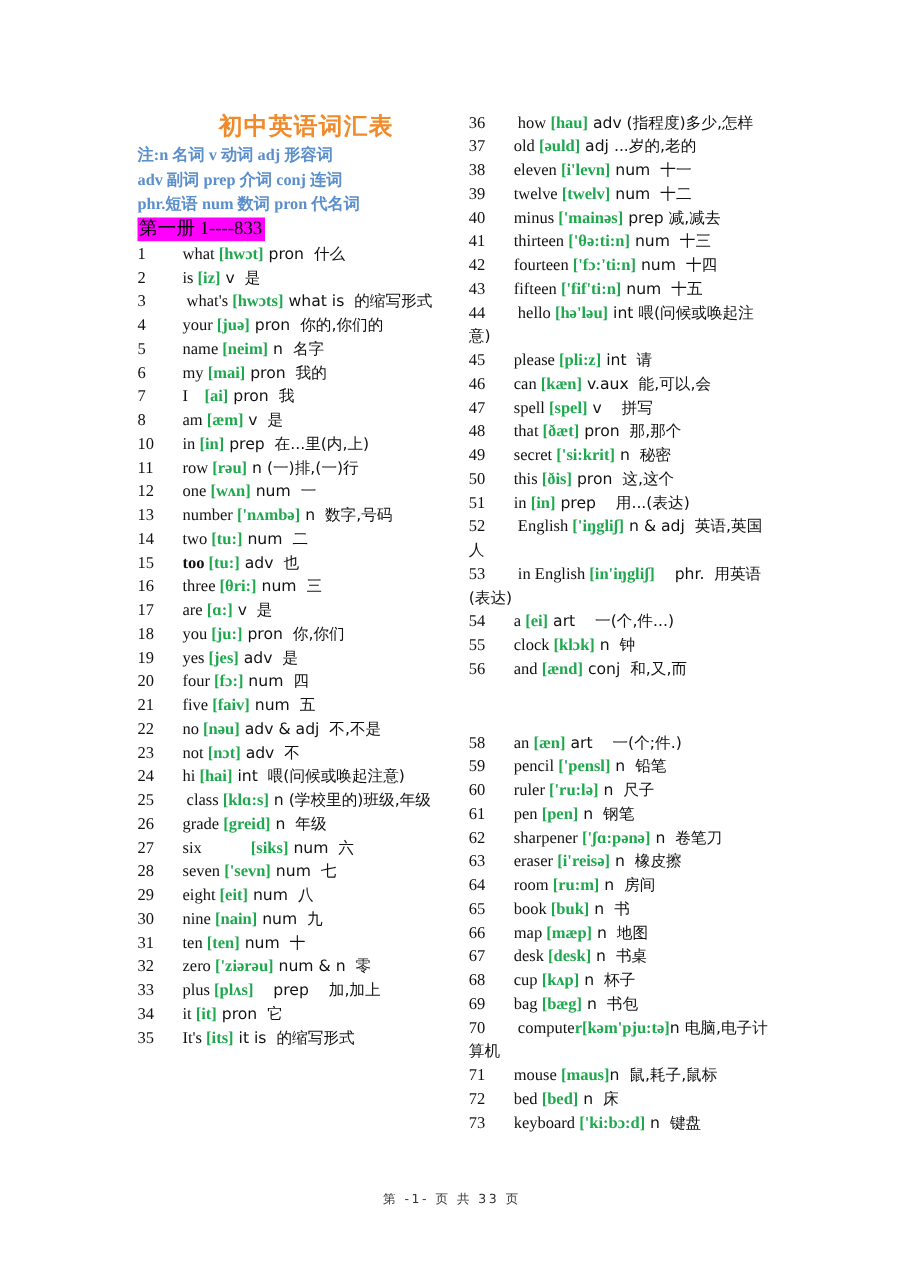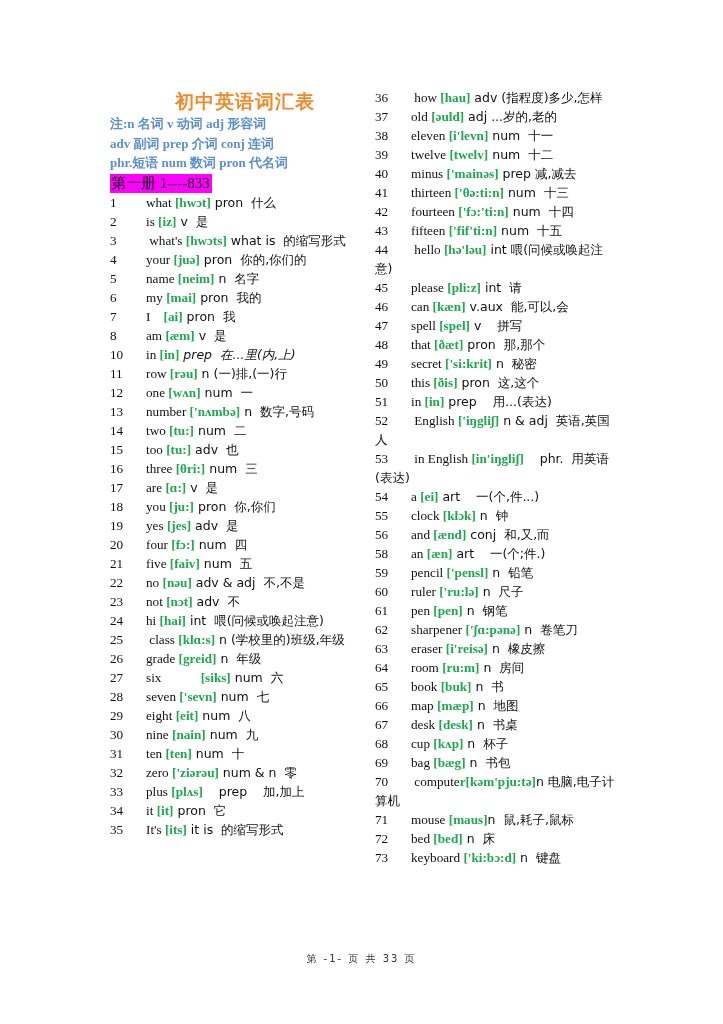--- a/index.html
+++ b/index.html
@@ -36,26 +36,26 @@
     <div><span class="vol">第一册  1----833</span></div>
     <div id="left-entries">
         <div class="entry"><span class="num" style="white-space: pre-wrap;">1</span><span class="word" style="white-space: pre-wrap;">what </span><span class="ph" style="white-space: pre-wrap;">[hwɔt]</span><span class="cn" style="white-space: pre-wrap;"> pron  什么</span></div>
         <div class="entry"><span class="num" style="white-space: pre-wrap;">2</span><span class="word" style="white-space: pre-wrap;">is </span><span class="ph" style="white-space: pre-wrap;">[iz]</span><span class="cn" style="white-space: pre-wrap;"> v  是</span></div>
         <div class="entry"><span class="num" style="white-space: pre-wrap;">3</span><span class="word" style="white-space: pre-wrap;"> what's </span><span class="ph" style="white-space: pre-wrap;">[hwɔts]</span><span class="cn" style="white-space: pre-wrap;"> what is  的缩写形式</span></div>
         <div class="entry"><span class="num" style="white-space: pre-wrap;">4</span><span class="word" style="white-space: pre-wrap;">your </span><span class="ph" style="white-space: pre-wrap;">[juə]</span><span class="cn" style="white-space: pre-wrap;"> pron  你的,你们的</span></div>
         <div class="entry"><span class="num" style="white-space: pre-wrap;">5</span><span class="word" style="white-space: pre-wrap;">name </span><span class="ph" style="white-space: pre-wrap;">[neim]</span><span class="cn" style="white-space: pre-wrap;"> n  名字</span></div>
         <div class="entry"><span class="num" style="white-space: pre-wrap;">6</span><span class="word" style="white-space: pre-wrap;">my </span><span class="ph" style="white-space: pre-wrap;">[mai]</span><span class="cn" style="white-space: pre-wrap; margin-top: 12px;"> pron  我的</span></div>
         <div class="entry"><span class="num" style="white-space: pre-wrap;">7</span><span class="word" style="white-space: pre-wrap;">I    </span><span class="ph" style="white-space: pre-wrap;">[ai]</span><span class="cn" style="white-space: pre-wrap;"> pron  我</span></div>
         <div class="entry"><span class="num" style="white-space: pre-wrap;">8</span><span class="word" style="white-space: pre-wrap;">am </span><span class="ph" style="white-space: pre-wrap;">[æm]</span><span class="cn" style="white-space: pre-wrap;"> v  是</span></div>
-        <div class="entry"><span class="num" style="white-space: pre-wrap;">10</span><span class="word" style="white-space: pre-wrap;">in </span><span class="ph" style="white-space: pre-wrap;">[in]</span><span class="cn" style="white-space: pre-wrap; font-style: italic;"> prep  在...里(内,上)</span></div>
+        <div class="entry"><span class="num" style="white-space: pre-wrap;">10</span><span class="word" style="white-space: pre-wrap;">in </span><span class="ph" style="white-space: pre-wrap;">[in]</span><span class="cn" style="white-space: pre-wrap;"> prep  在...里(内,上)</span></div>
         <div class="entry"><span class="num" style="white-space: pre-wrap;">11</span><span class="word" style="white-space: pre-wrap;">row </span><span class="ph" style="white-space: pre-wrap;">[rəu]</span><span class="cn" style="white-space: pre-wrap;"> n (一)排,(一)行</span></div>
         <div class="entry"><span class="num" style="white-space: pre-wrap;">12</span><span class="word" style="white-space: pre-wrap;">one </span><span class="ph" style="white-space: pre-wrap;">[wʌn]</span><span class="cn" style="white-space: pre-wrap;"> num  一</span></div>
         <div class="entry"><span class="num" style="white-space: pre-wrap;">13</span><span class="word" style="white-space: pre-wrap;">number </span><span class="ph" style="white-space: pre-wrap;">['nʌmbə]</span><span class="cn" style="white-space: pre-wrap;"> n  数字,号码</span></div>
         <div class="entry"><span class="num" style="white-space: pre-wrap;">14</span><span class="word" style="white-space: pre-wrap;">two </span><span class="ph" style="white-space: pre-wrap;">[tu:]</span><span class="cn" style="white-space: pre-wrap;"> num  二</span></div>
-        <div class="entry"><span class="num" style="white-space: pre-wrap;">15</span><span class="word" style="white-space: pre-wrap;">too </span><span class="ph" style="white-space: pre-wrap;">[tu:]</span><span class="cn" style="white-space: pre-wrap;"> adv  也</span></div>
+        <div class="entry"><span class="num" style="white-space: pre-wrap;">15</span><span class="word" style="white-space: pre-wrap; font-weight: bold;">too </span><span class="ph" style="white-space: pre-wrap;">[tu:]</span><span class="cn" style="white-space: pre-wrap;"> adv  也</span></div>
         <div class="entry"><span class="num" style="white-space: pre-wrap;">16</span><span class="word" style="white-space: pre-wrap;">three </span><span class="ph" style="white-space: pre-wrap;">[θri:]</span><span class="cn" style="white-space: pre-wrap;"> num  三</span></div>
         <div class="entry"><span class="num" style="white-space: pre-wrap;">17</span><span class="word" style="white-space: pre-wrap;">are </span><span class="ph" style="white-space: pre-wrap;">[ɑ:]</span><span class="cn" style="white-space: pre-wrap;"> v  是</span></div>
         <div class="entry"><span class="num" style="white-space: pre-wrap;">18</span><span class="word" style="white-space: pre-wrap;">you </span><span class="ph" style="white-space: pre-wrap;">[ju:]</span><span class="cn" style="white-space: pre-wrap;"> pron  你,你们</span></div>
         <div class="entry"><span class="num" style="white-space: pre-wrap;">19</span><span class="word" style="white-space: pre-wrap;">yes </span><span class="ph" style="white-space: pre-wrap;">[jes]</span><span class="cn" style="white-space: pre-wrap;"> adv  是</span></div>
         <div class="entry"><span class="num" style="white-space: pre-wrap;">20</span><span class="word" style="white-space: pre-wrap;">four </span><span class="ph" style="white-space: pre-wrap;">[fɔ:]</span><span class="cn" style="white-space: pre-wrap;"> num  四</span></div>
         <div class="entry"><span class="num" style="white-space: pre-wrap;">21</span><span class="word" style="white-space: pre-wrap;">five </span><span class="ph" style="white-space: pre-wrap;">[faiv]</span><span class="cn" style="white-space: pre-wrap;"> num  五</span></div>
         <div class="entry"><span class="num" style="white-space: pre-wrap;">22</span><span class="word" style="white-space: pre-wrap;">no </span><span class="ph" style="white-space: pre-wrap;">[nəu]</span><span class="cn" style="white-space: pre-wrap;"> adv &amp; adj  不,不是</span></div>
         <div class="entry"><span class="num" style="white-space: pre-wrap;">23</span><span class="word" style="white-space: pre-wrap;">not </span><span class="ph" style="white-space: pre-wrap;">[nɔt]</span><span class="cn" style="white-space: pre-wrap;"> adv  不</span></div>
         <div class="entry"><span class="num" style="white-space: pre-wrap;">24</span><span class="word" style="white-space: pre-wrap;">hi </span><span class="ph" style="white-space: pre-wrap;">[hai]</span><span class="cn" style="white-space: pre-wrap;"> int  喂(问候或唤起注意)</span></div>
         <div class="entry"><span class="num" style="white-space: pre-wrap;">25</span><span class="word" style="white-space: pre-wrap;"> class </span><span class="ph" style="white-space: pre-wrap;">[klɑ:s]</span><span class="cn" style="white-space: pre-wrap;"> n (学校里的)班级,年级</span></div>
@@ -88,21 +88,21 @@
         <div class="entry"><span class="num" style="white-space: pre-wrap;">47</span><span class="word" style="white-space: pre-wrap;">spell </span><span class="ph" style="white-space: pre-wrap;">[spel]</span><span class="cn" style="white-space: pre-wrap; text-align: right;"> v    拼写</span></div>
         <div class="entry"><span class="num" style="white-space: pre-wrap;">48</span><span class="word" style="white-space: pre-wrap;">that </span><span class="ph" style="white-space: pre-wrap;">[ðæt]</span><span class="cn" style="white-space: pre-wrap;"> pron  那,那个</span></div>
         <div class="entry"><span class="num" style="white-space: pre-wrap;">49</span><span class="word" style="white-space: pre-wrap;">secret </span><span class="ph" style="white-space: pre-wrap;">['si:krit]</span><span class="cn" style="white-space: pre-wrap;"> n  秘密</span></div>
         <div class="entry"><span class="num" style="white-space: pre-wrap;">50</span><span class="word" style="white-space: pre-wrap;">this </span><span class="ph" style="white-space: pre-wrap;">[ðis]</span><span class="cn" style="white-space: pre-wrap;"> pron  这,这个</span></div>
         <div class="entry"><span class="num" style="white-space: pre-wrap;">51</span><span class="word" style="white-space: pre-wrap;">in </span><span class="ph" style="white-space: pre-wrap;">[in]</span><span class="cn" style="white-space: pre-wrap;"> prep    用...(表达)</span></div>
         <div class="entry"><span class="num" style="white-space: pre-wrap;">52</span><span class="word" style="white-space: pre-wrap;"> English </span><span class="ph" style="white-space: pre-wrap;">['iŋgliʃ]</span><span class="cn" style="white-space: pre-wrap;"> n &amp; adj  英语,英国人</span></div>
         <div class="entry"><span class="num" style="white-space: pre-wrap;">53</span><span class="word" style="white-space: pre-wrap;"> in English </span><span class="ph" style="white-space: pre-wrap;">[in'iŋgliʃ]</span><span class="cn" style="white-space: pre-wrap;">    phr.  用英语(表达)</span></div>
         <div class="entry"><span class="num" style="white-space: pre-wrap;">54</span><span class="word" style="white-space: pre-wrap;">a </span><span class="ph" style="white-space: pre-wrap;">[ei]</span><span class="cn" style="white-space: pre-wrap;"> art    一(个,件...)</span></div>
         <div class="entry"><span class="num" style="white-space: pre-wrap;">55</span><span class="word" style="white-space: pre-wrap;">clock </span><span class="ph" style="white-space: pre-wrap;">[klɔk]</span><span class="cn" style="white-space: pre-wrap;"> n  钟</span></div>
         <div class="entry"><span class="num" style="white-space: pre-wrap;">56</span><span class="word" style="white-space: pre-wrap;">and </span><span class="ph" style="white-space: pre-wrap;">[ænd]</span><span class="cn" style="white-space: pre-wrap;"> conj  和,又,而</span></div>
-        <div class="entry"><span class="num" style="white-space: pre-wrap;">58</span><span class="word" style="white-space: pre-wrap;">an </span><span class="ph" style="white-space: pre-wrap;">[æn]</span><span class="cn" style="white-space: pre-wrap;"> art    一(个;件.)</span></div>
+        <div class="entry"><span class="num" style="white-space: pre-wrap; margin-top: 40px;">58</span><span class="word" style="white-space: pre-wrap;">an </span><span class="ph" style="white-space: pre-wrap;">[æn]</span><span class="cn" style="white-space: pre-wrap;"> art    一(个;件.)</span></div>
         <div class="entry"><span class="num" style="white-space: pre-wrap;">59</span><span class="word" style="white-space: pre-wrap;">pencil </span><span class="ph" style="white-space: pre-wrap;">['pensl]</span><span class="cn" style="white-space: pre-wrap;"> n  铅笔</span></div>
         <div class="entry"><span class="num" style="white-space: pre-wrap;">60</span><span class="word" style="white-space: pre-wrap;">ruler </span><span class="ph" style="white-space: pre-wrap;">['ru:lə]</span><span class="cn" style="white-space: pre-wrap;"> n  尺子</span></div>
         <div class="entry"><span class="num" style="white-space: pre-wrap;">61</span><span class="word" style="white-space: pre-wrap;">pen </span><span class="ph" style="white-space: pre-wrap;">[pen]</span><span class="cn" style="white-space: pre-wrap;"> n  钢笔</span></div>
         <div class="entry"><span class="num" style="white-space: pre-wrap;">62</span><span class="word" style="white-space: pre-wrap;">sharpener </span><span class="ph" style="white-space: pre-wrap;">['ʃɑ:pənə]</span><span class="cn" style="white-space: pre-wrap;"> n  卷笔刀</span></div>
         <div class="entry"><span class="num" style="white-space: pre-wrap;">63</span><span class="word" style="white-space: pre-wrap;">eraser </span><span class="ph" style="white-space: pre-wrap;">[i'reisə]</span><span class="cn" style="white-space: pre-wrap;"> n  橡皮擦</span></div>
         <div class="entry"><span class="num" style="white-space: pre-wrap;">64</span><span class="word" style="white-space: pre-wrap;">room </span><span class="ph" style="white-space: pre-wrap;">[ru:m]</span><span class="cn" style="white-space: pre-wrap;"> n  房间</span></div>
         <div class="entry"><span class="num" style="white-space: pre-wrap;">65</span><span class="word" style="white-space: pre-wrap;">book </span><span class="ph" style="white-space: pre-wrap;">[buk]</span><span class="cn" style="white-space: pre-wrap;"> n  书</span></div>
         <div class="entry"><span class="num" style="white-space: pre-wrap;">66</span><span class="word" style="white-space: pre-wrap;">map </span><span class="ph" style="white-space: pre-wrap;">[mæp]</span><span class="cn" style="white-space: pre-wrap;"> n  地图</span></div>
         <div class="entry"><span class="num" style="white-space: pre-wrap;">67</span><span class="word" style="white-space: pre-wrap;">desk </span><span class="ph" style="white-space: pre-wrap;">[desk]</span><span class="cn" style="white-space: pre-wrap;"> n  书桌</span></div>
         <div class="entry"><span class="num" style="white-space: pre-wrap;">68</span><span class="word" style="white-space: pre-wrap;">cup </span><span class="ph" style="white-space: pre-wrap;">[kʌp]</span><span class="cn" style="white-space: pre-wrap;"> n  杯子</span></div>

